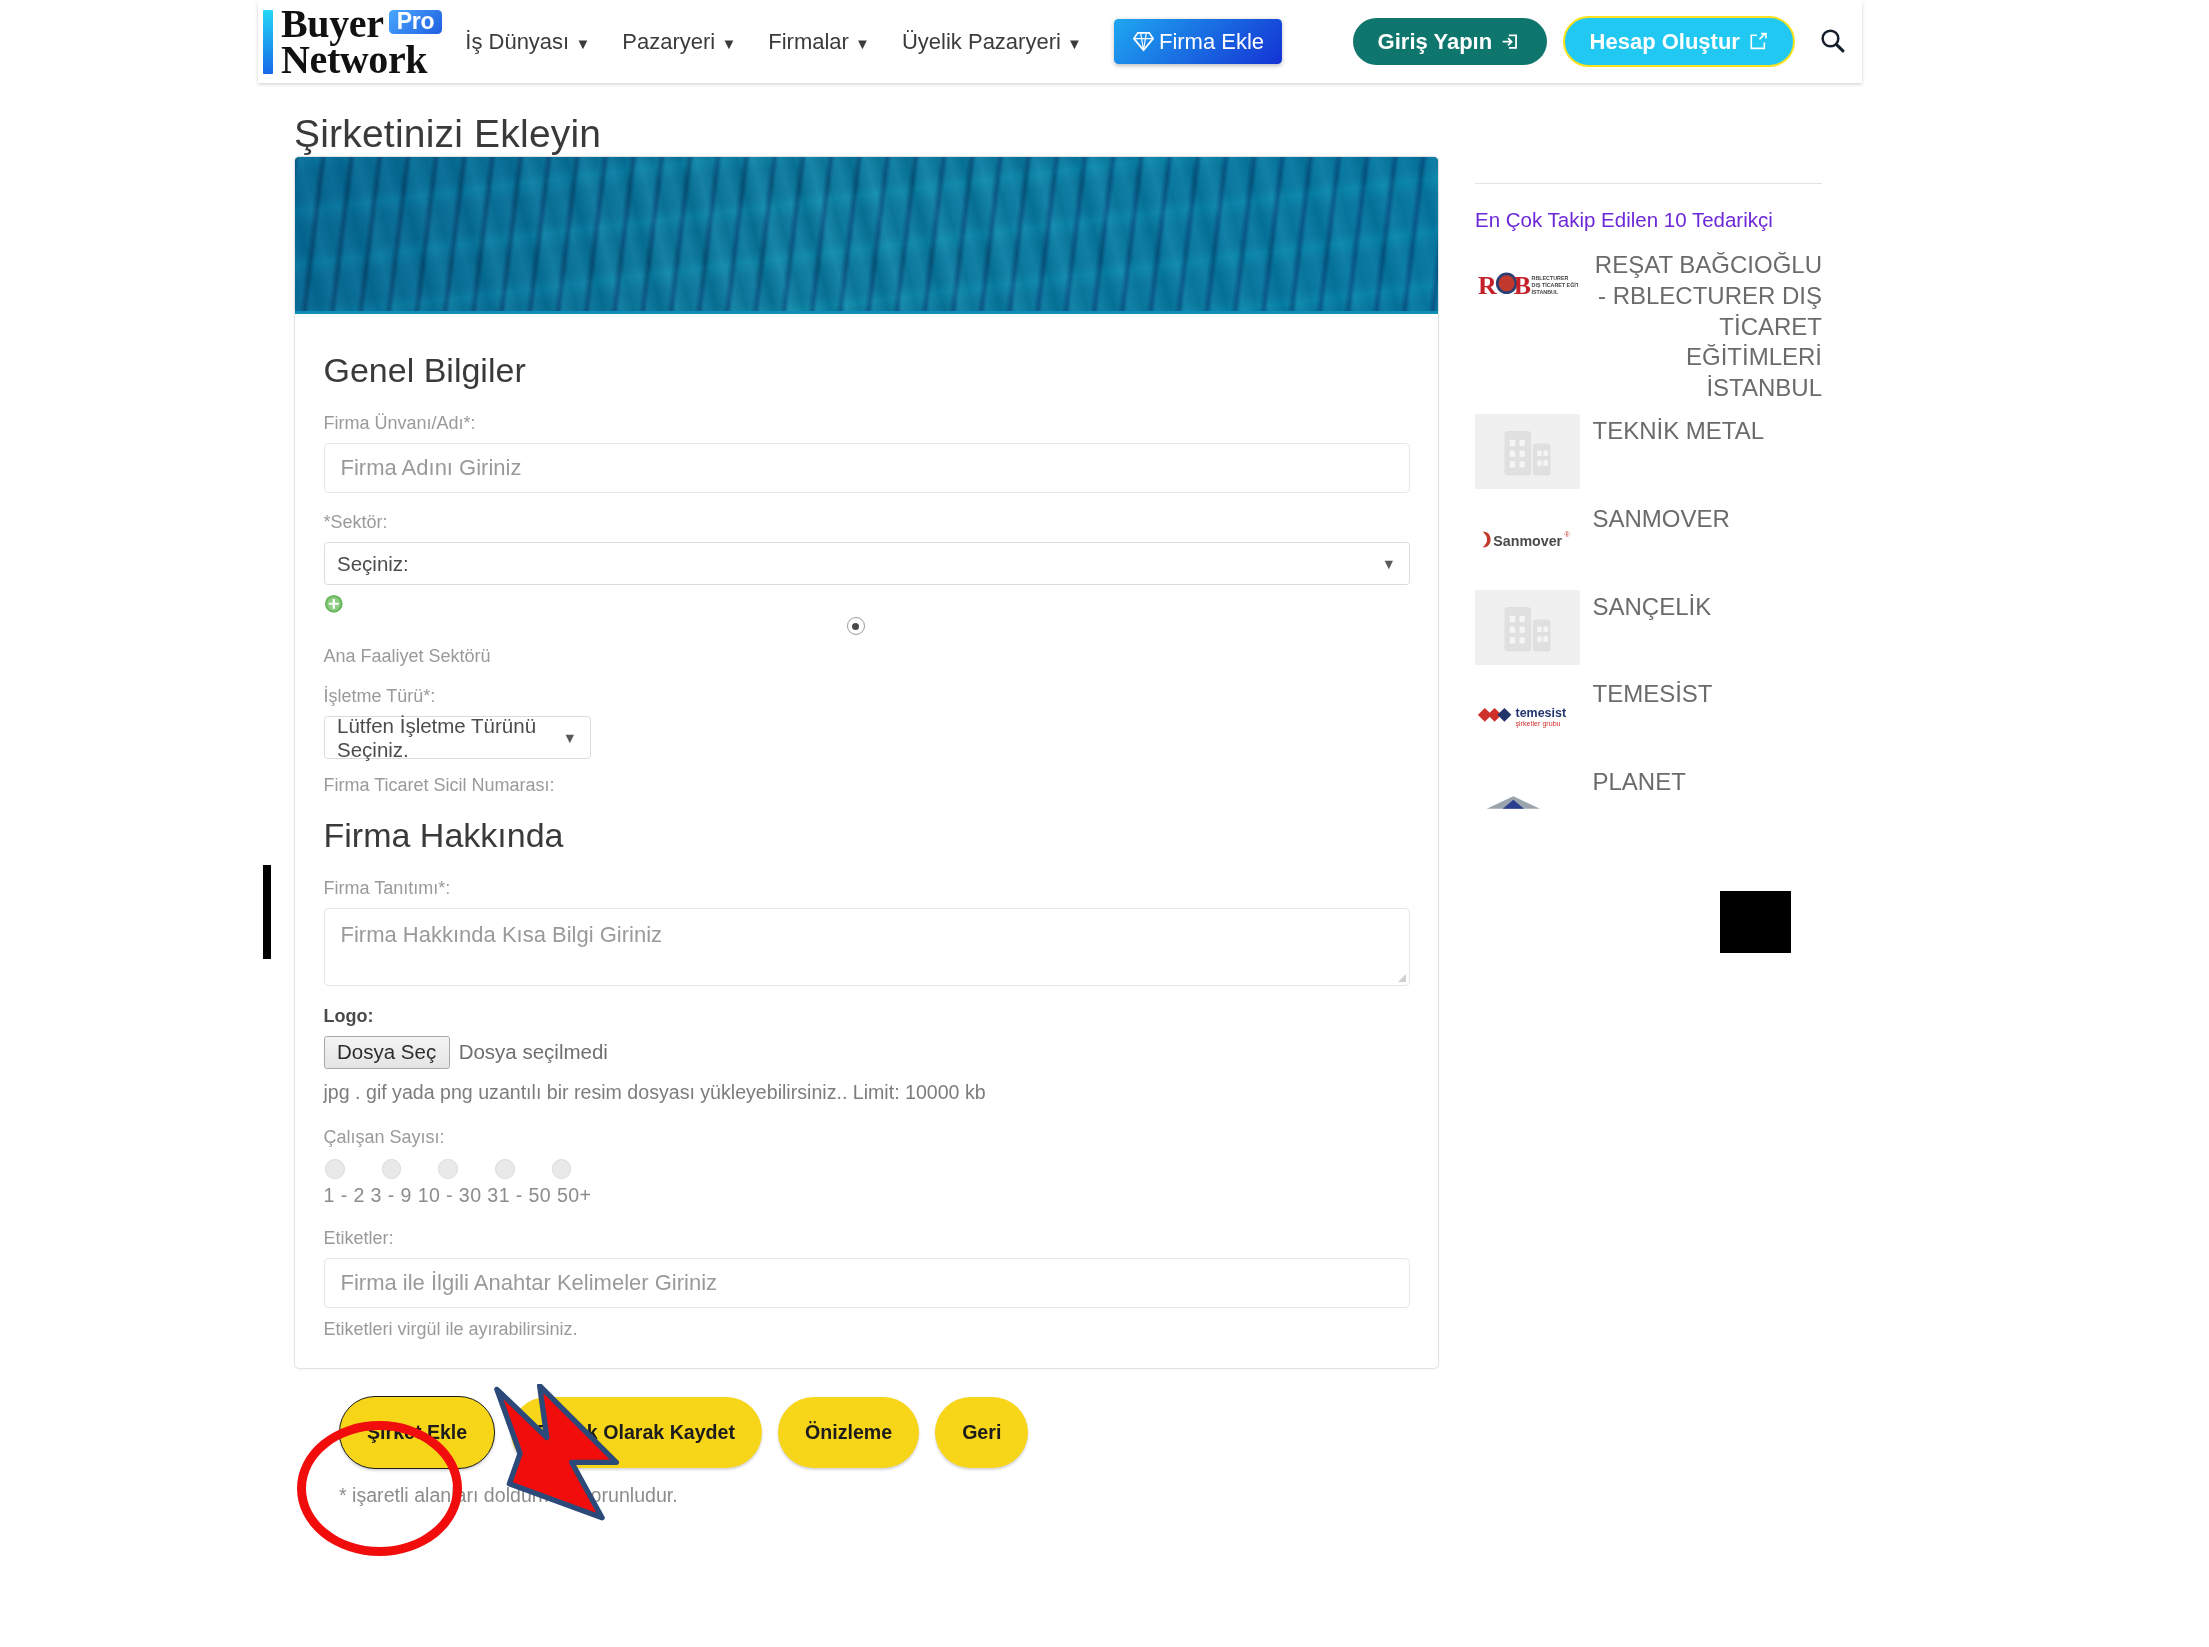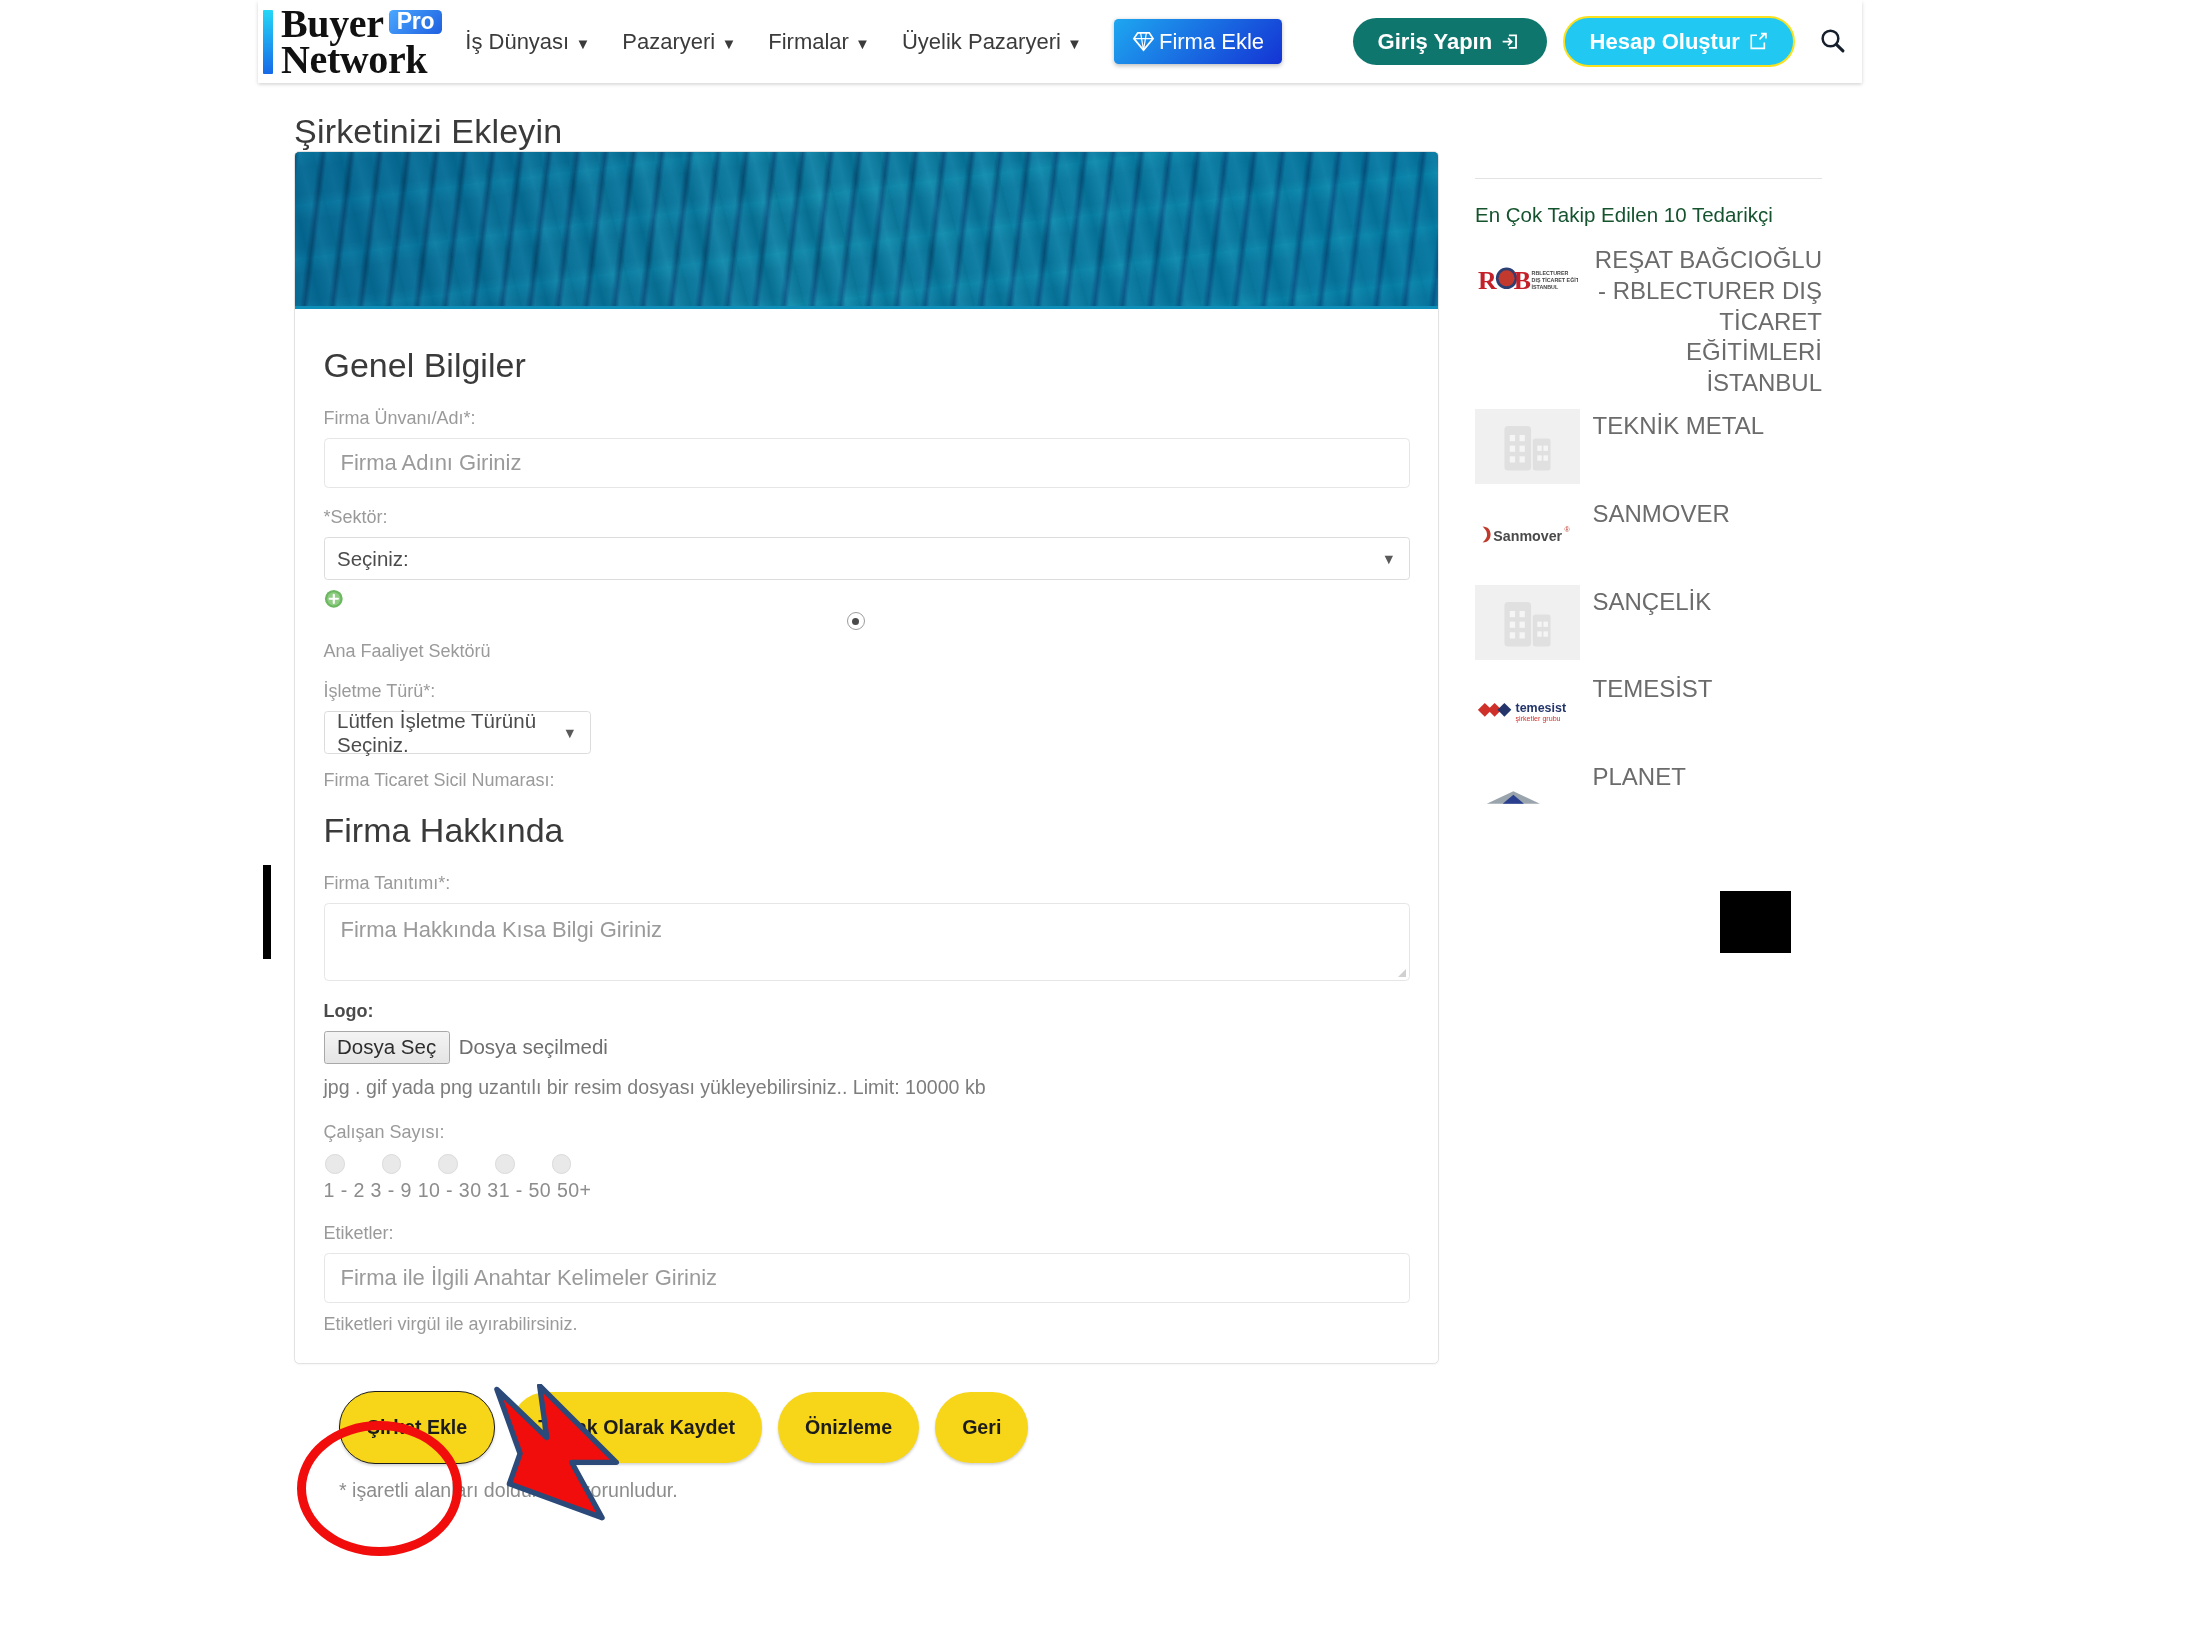--- a/index.html
+++ b/index.html
@@ -96,21 +96,21 @@
     display:flex; align-items:center; gap:8px;
     white-space:nowrap;
     cursor:pointer;
   }
   .btn-giris { background:#0f766e; }
   .btn-hesap { background:#21c8f2; border:2.7px solid #f9e11e; margin-left:16px; }
   .search-icon { margin-left: 23px; margin-right: 5.3px; cursor:pointer; }
 
   
   #pagetitle {
-    font-size: 34px;
+    font-size: 39px;
     color: #3a3a3a;
     font-weight: 400;
     padding: 28.5px 0 0 36px;
     letter-spacing: 0.2px;
   }
 
   
   #body-cols { display:flex; padding: 0 0 0 36px; }
   #left-col { width: 1145px; }
   #right-col { width: 383px; padding-left: 36px; }
@@ -258,21 +258,21 @@
     padding: 24px 27px;
     cursor:pointer;
     box-shadow: 0 1.8px 2.7px rgba(0,0,0,.18);
     white-space:nowrap;
   }
   .ybtn.primary { border: 1.8px solid #1c1c1c; }
   #req-note { font-size: 19.6px; color:#8c8c8c; margin: 14.3px 0 0 45px; }
 
   
   #sb-divider { height:0.9px; background:#e3e3e3; margin: 27px 0 25px 0; }
-  #sb-title { font-size: 20.5px; color:#14532d; margin-bottom: 16px; }
+  #sb-title { font-size: 20.5px; color:#6d28d9; margin-bottom: 16px; }
   .sup-row {
     display:flex; align-items:flex-start;
     margin-bottom: 10.7px;
     min-height: 77px;
   }
   .sup-logo {
     width: 105px; min-width:105px; height: 75px;
     display:flex; align-items:center; justify-content:center;
     margin-right: 12.5px;
   }

